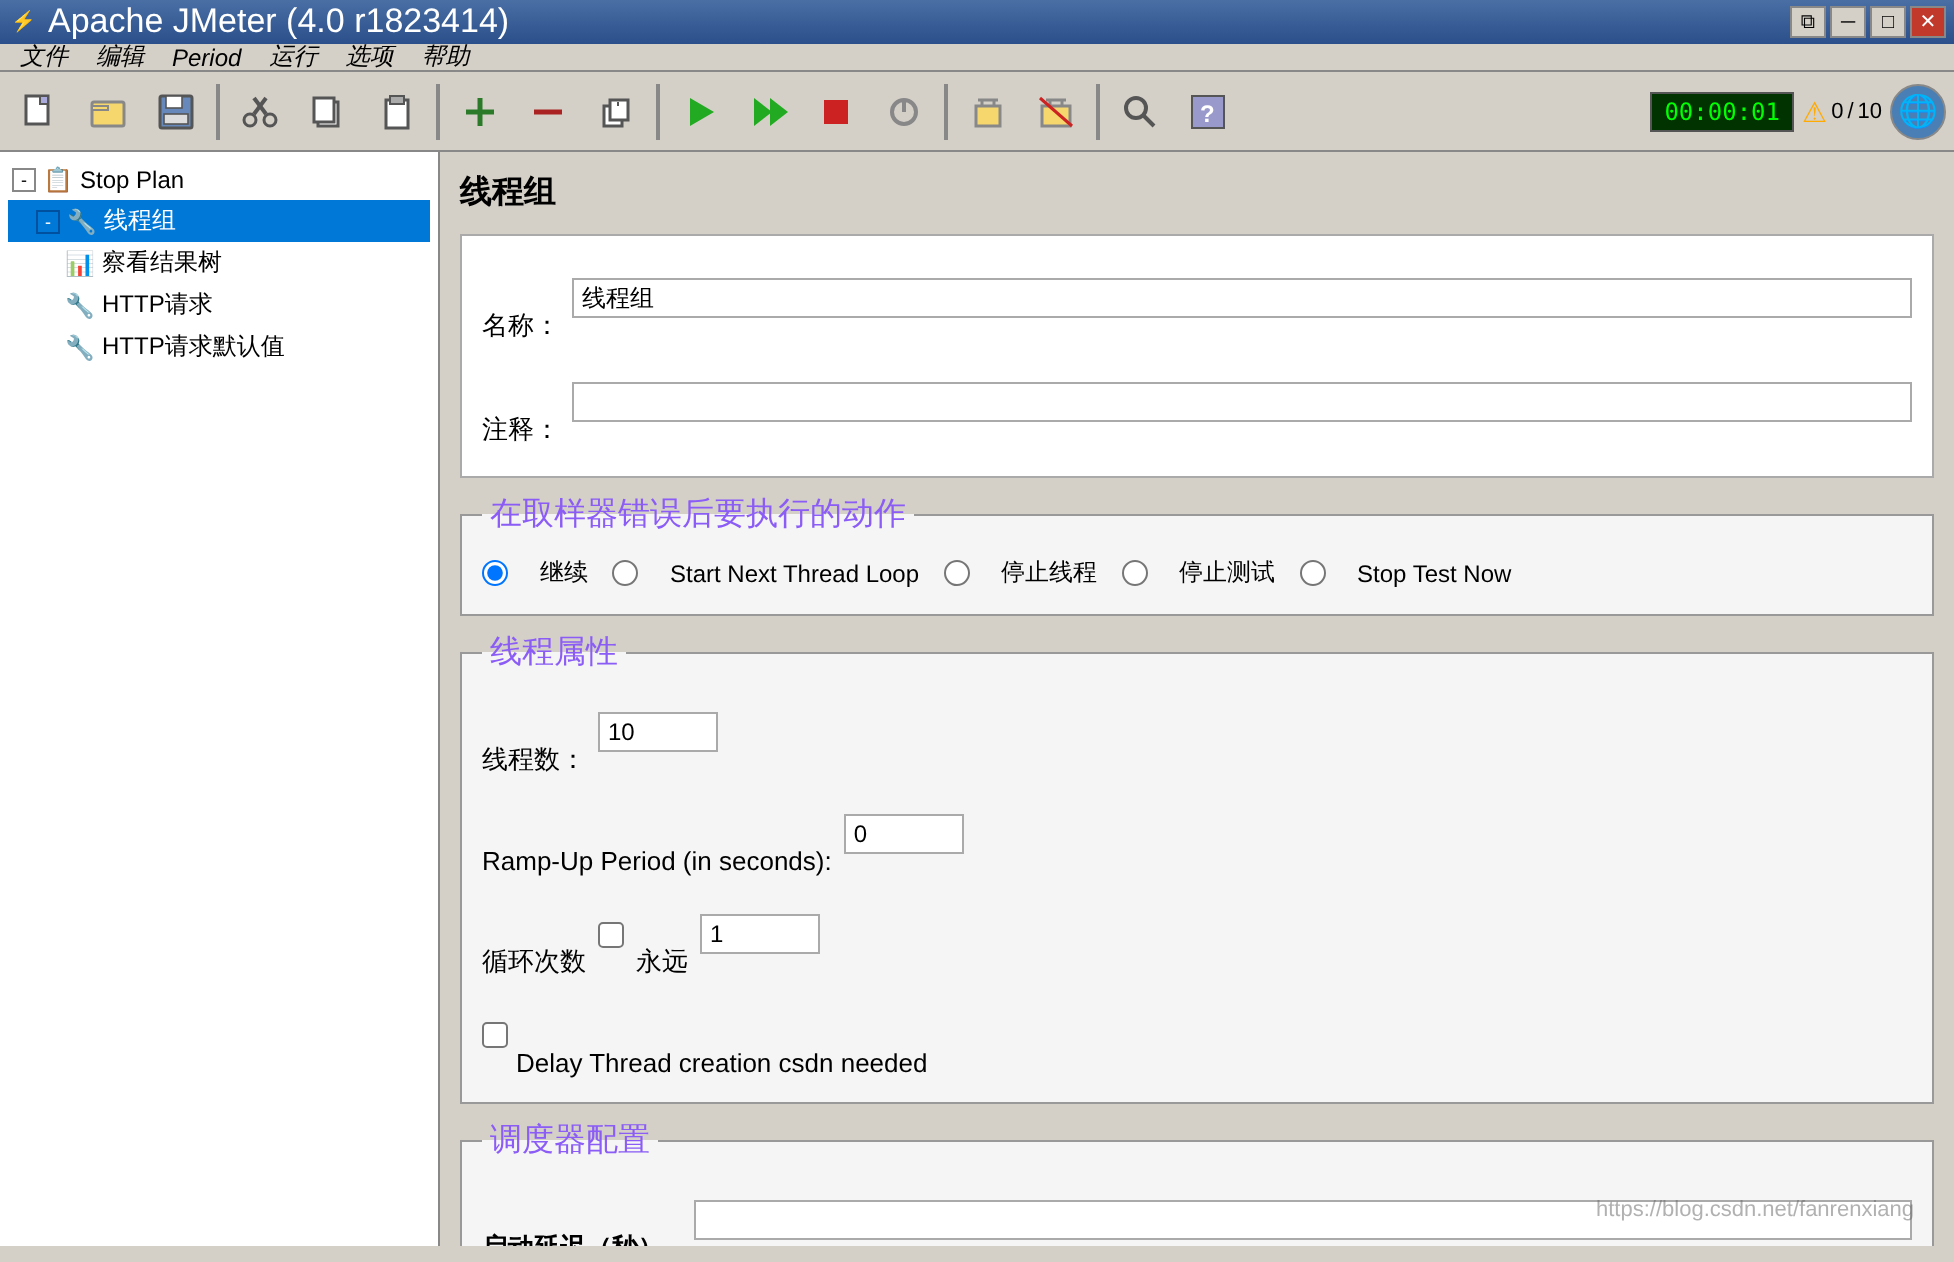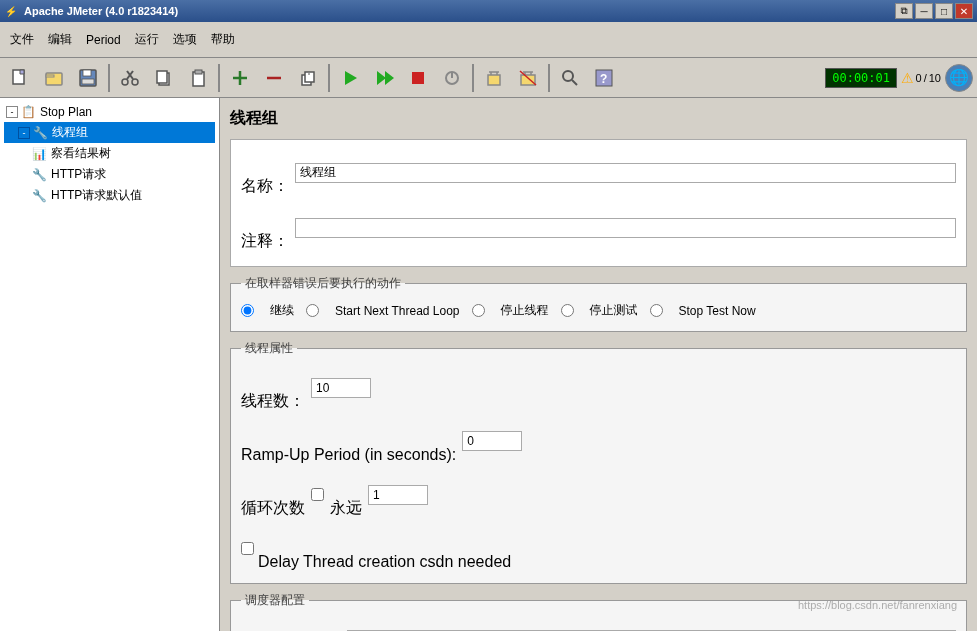--- a/index.html
+++ b/index.html
@@ -30,22 +30,22 @@
     }
     .title-icon {
       width: 16px;
       height: 16px;
       font-size: 10px;
       display: flex;
       align-items: center;
       justify-content: center;
     }
     .title-text {
-      font-size: 11px;
-      font-weight: bold;
+      font-size: 17px;
+      font-weight: normal;
       color: white;
     }
     .title-controls {
       display: flex;
       gap: 2px;
     }
     .title-btn {
       width: 18px;
       height: 16px;
       background: #d4d0c8;
@@ -55,26 +55,27 @@
       justify-content: center;
       font-size: 10px;
       cursor: pointer;
       color: #000;
     }
     .title-btn.close { background: #c0392b; color: white; }
 
     
     .menu-bar {
       background: #d4d0c8;
-      height: 36px;
+      height: 14px;
       display: flex;
       align-items: center;
       border-bottom: 1px solid #888;
       padding: 0 4px;
       gap: 2px;
+      font-style: italic;
     }
     .menu-item {
       padding: 2px 6px;
       cursor: pointer;
       font-size: 12px;
       height: 20px;
       display: flex;
       align-items: center;
     }
 
@@ -215,21 +216,21 @@
       padding: 8px 10px;
       margin-bottom: 8px;
     }
     .form-row {
       display: flex;
       align-items: center;
       gap: 6px;
       margin-bottom: 6px;
     }
     .form-label {
-      font-size: 16px;
+      font-size: 13px;
       white-space: nowrap;
       margin-top: 28px;
     }
     .form-input {
       border: 1px solid #aaa;
       background: white;
       padding: 2px 4px;
       font-size: 12px;
       flex: 1;
     }
@@ -267,23 +268,23 @@
     }
 
     
     fieldset {
       border: 1px solid #999;
       padding: 6px 10px 8px 10px;
       margin-bottom: 8px;
       background: #f5f5f5;
     }
     fieldset legend {
-      font-size: 12px;
+      font-size: 16px;
       padding: 0 4px;
-      color: #404040;
+      color: #8b5cf6;
     }
   </style>
 </head>
 <body>
 
 <div class="title-bar">
   <div class="title-bar-left">
     <div class="title-icon">⚡</div>
     <span class="title-text">Apache JMeter (4.0 r1823414)</span>
   </div>

